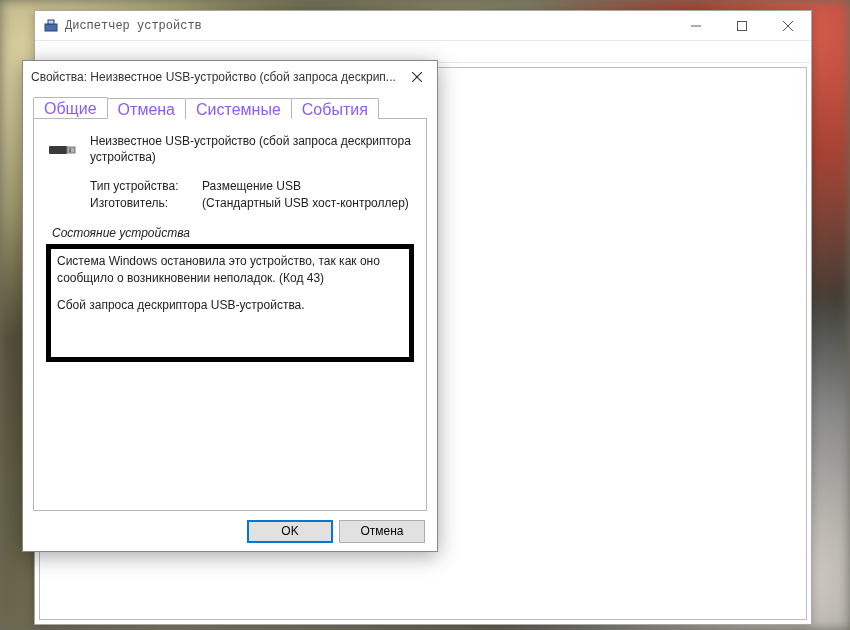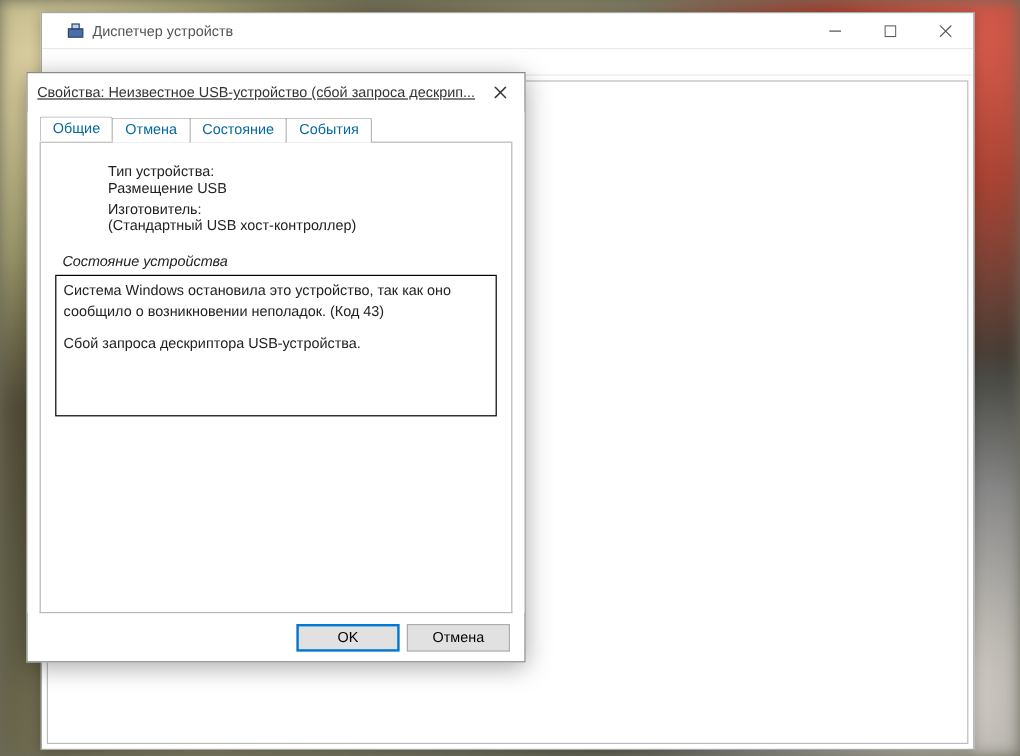--- a/index.html
+++ b/index.html
@@ -27,23 +27,24 @@
     left:34px; top:10px;
     width:778px; height:615px;
     background:#fff;
     border:1px solid #a8a8a8;
     box-shadow:0 2px 10px rgba(0,0,0,.25);
     display:flex; flex-direction:column;
   }
   .titlebar {
     height:30px;
     display:flex; align-items:center;
-    padding-left:20px;
+    padding-left:8px;
     border-bottom:1px solid #e8e8e8;
     color:#444;
+    font-family:Liberation Mono, monospace;
   }
   .titlebar .app-icon { width:16px; height:16px; margin-right:6px; }
   .titlebar .caption { flex:1; font-size:12px; color:#555; }
   .titlebar .win-btns { display:flex; }
   .titlebar .win-btn { width:46px; height:30px; display:flex; align-items:center; justify-content:center; color:#555;}
   .menubar {
     height:22px; border-bottom:1px solid #e8e8e8;
   }
   .content {
     flex:1; position:relative; padding:4px;
@@ -75,53 +76,53 @@
     width:416px; height:492px;
     background:#fff;
     border:1px solid #888;
     box-shadow:0 4px 20px rgba(0,0,0,.35);
     display:flex; flex-direction:column;
   }
   .dlg-title {
     height:32px; display:flex; align-items:center;
     padding:0 8px; font-size:12px; color:#333;
   }
-  .dlg-title .t { flex:1; white-space:nowrap; overflow:hidden; text-overflow:ellipsis;text-decoration:underline;}
+  .dlg-title .t { flex:1; white-space:nowrap; overflow:hidden; text-overflow:ellipsis;}
   .dlg-title .xbtn { width:40px; height:32px; display:flex; align-items:center; justify-content:center; margin-right:-8px; color:#333;}
   .dlg-body { flex:1; background:#fff; padding:0 10px; }
   .tabs {
     display:flex; height:22px;
     border-bottom:1px solid #b7b7b7;
     margin-top:4px;
   }
   .tab {
-    padding:2px 10px 0 10px; font-size:12px; color:#0369a1;
+    padding:2px 10px 0 10px; font-size:16px; color:#8b5cf6;
     border:1px solid #b7b7b7; border-bottom:none;
     background:#fff; margin-right:-1px;
     position:relative; top:1px;
     border-radius:2px 2px 0 0;
   }
   .tab.active { background:#fff; border-bottom:1px solid #fff; top:0px; padding-bottom:1px; z-index:2;}
   .tab-page {
     border:1px solid #b7b7b7; border-top:none;
     padding:14px 12px 10px 12px;
     height:392px;
   }
   .dev-head {
     display:flex; align-items:flex-start; margin-bottom:14px;
   }
   .dev-head .big-icon {
     width:32px; height:32px; margin-right:12px; flex-shrink:0;
   }
   .dev-head .name { font-size:12px; line-height:1.35; color:#222;}
-  .prop-row { display:flex; font-size:12px; margin:3px 0 3px 44px; color:#222;flex-direction:column;}
+  .prop-row { display:flex; font-size:12px; margin:3px 0 3px 44px; color:#222;}
   .prop-row .k { width:112px; }
   .group-label { font-size:12px; margin:16px 0 4px 6px; color:#222;font-style:italic;}
   .status-box {
-    border:1px solid #000000;
+    border:5px solid #000000;
     height:118px;
     padding:4px 6px;
     font-size:12px; line-height:1.4;
     position:relative; overflow-y:scroll;
     background:#fff; color:#222;
   }
   .dlg-footer {
     height:44px; display:flex; justify-content:flex-end; align-items:center;
     padding:0 12px; gap:6px;
   }
@@ -252,24 +253,35 @@
       <svg width="10" height="10">
           <line x1="0" y1="0" x2="10" y2="10" stroke="currentColor" stroke-width="1.2"></line>
           <line x1="10" y1="0" x2="0" y2="10" stroke="currentColor" stroke-width="1.2"></line>
         </svg>
     </div>
   </div>
   <div class="dlg-body">
     <div class="tabs" id="tabs">
         <div class="tab active">Общие</div>
         <div class="tab">Отмена</div>
-        <div class="tab">Состояние</div>
+        <div class="tab">Системные</div>
         <div class="tab">События</div>
       </div>
     <div class="tab-page">
+      <div class="dev-head">
+        <span class="big-icon">
+          <svg viewBox="0 0 32 32">
+              <rect x="3" y="13" width="18" height="8" rx="1" fill="#3a3a3a"></rect>
+              <rect x="21" y="14" width="8" height="6" fill="#b0b0b0" stroke="#777"></rect>
+              <rect x="23" y="15.5" width="2" height="1.2" fill="#555"></rect>
+              <rect x="23" y="17.6" width="2" height="1.2" fill="#555"></rect>
+            </svg>
+        </span>
+        <div class="name">Неизвестное USB-устройство (сбой запроса дескриптора устройства)</div>
+      </div>
       <div class="prop-row">
         <span class="k">Тип устройства:</span>
         <span>Размещение USB</span>
       </div>
       <div class="prop-row">
         <span class="k">Изготовитель:</span>
         <span>(Стандартный USB хост-контроллер)</span>
       </div>
       <div class="group-label">Состояние устройства</div>
       <div class="status-box">

